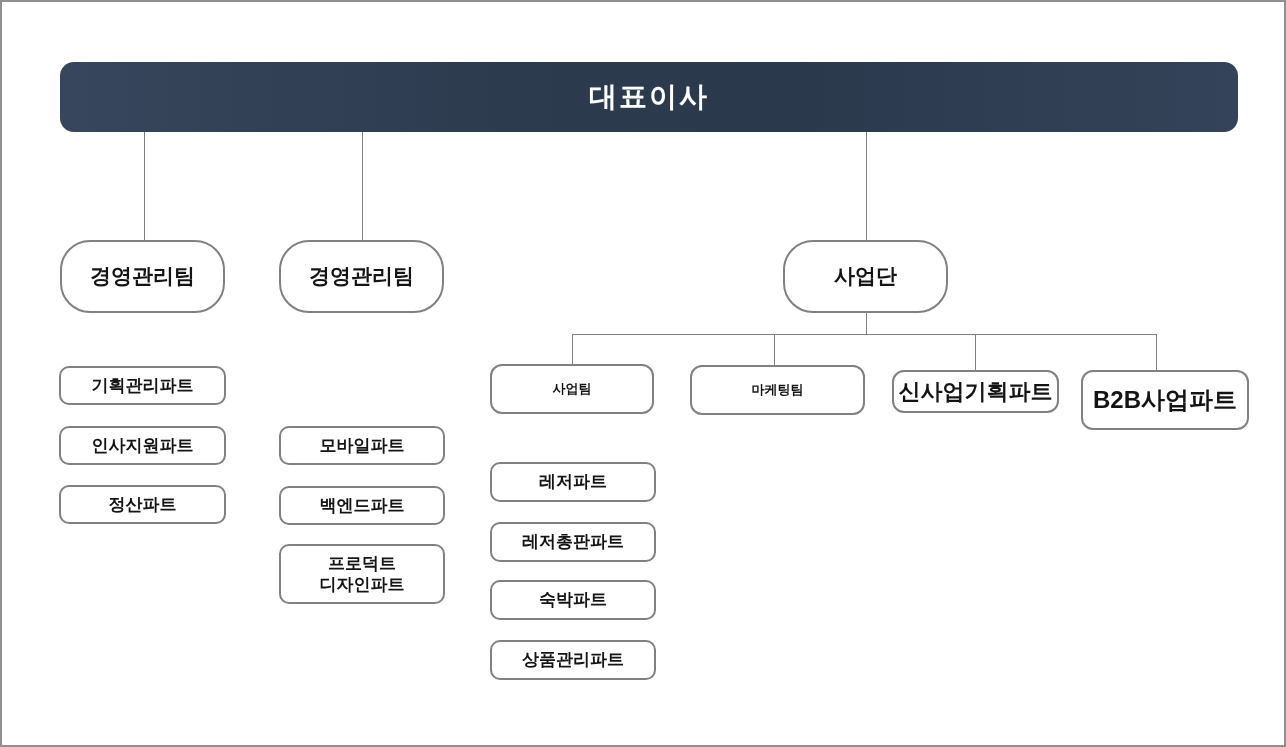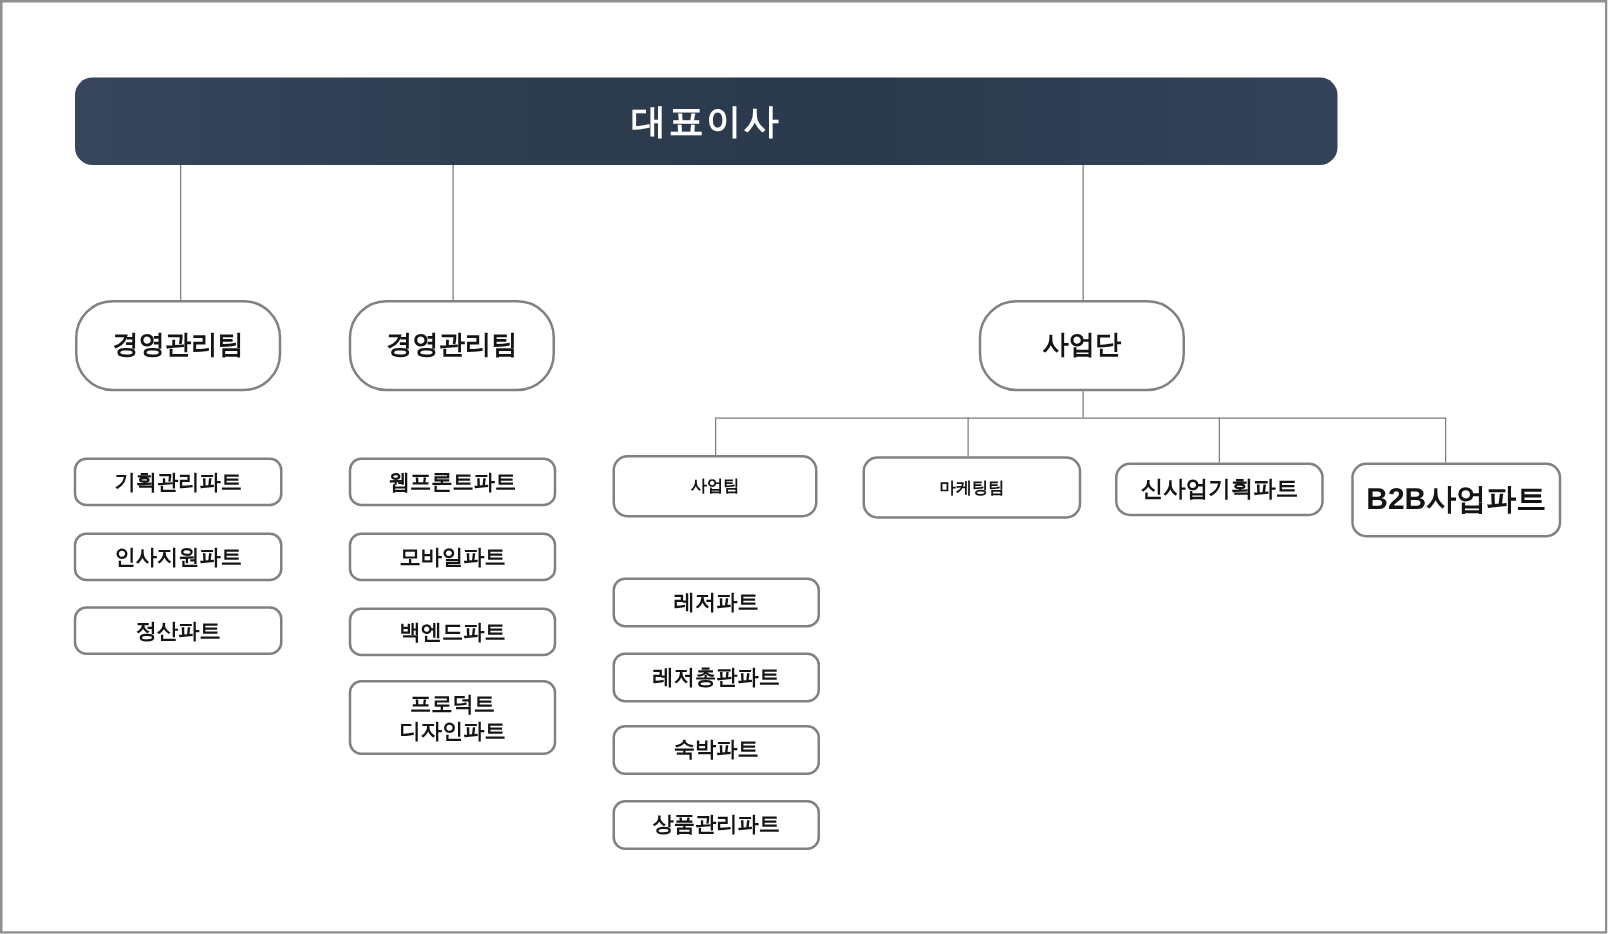--- a/index.html
+++ b/index.html
@@ -11,21 +11,21 @@
     border: 2px solid #909090;
     background: #ffffff;
     font-family: "Liberation Sans", "DejaVu Sans", sans-serif;
     overflow: hidden;
   }
 
   
   .banner {
     position: absolute;
     left: 58px; top: 60px;
-    width: 1010px; height: 70px;
+    width: 1178px; height: 70px;
     border-radius: 14px;
     background: linear-gradient(90deg, #37465c 0%, #2d3b4f 38%, #2b394d 62%, #344359 100%);
     display: flex; align-items: center; justify-content: center;
     color: #ffffff;
     font-size: 28px;
     font-weight: bold;
     letter-spacing: 2px;
   }
 
   
@@ -82,40 +82,37 @@
   <div class="vline" style="left:772px;  top:332px; height:31px;"></div>
   <div class="vline" style="left:973px;  top:332px; height:36px;"></div>
   <div class="vline" style="left:1154px; top:332px; height:36px;"></div>
 
   <div class="node lvl3" style="left:488px;  top:362px; width:164px; height:50px;">
     <span>사업팀</span>
   </div>
   <div class="node lvl3" style="left:688px;  top:363px; width:175px; height:50px;">
     <span>마케팅팀</span>
   </div>
-  <div class="node lvl3" style="left:890px;  top:368px; width:167px; height:43px; font-size:18px;">
+  <div class="node lvl3" style="left:890px;  top:368px; width:167px; height:43px; font-size:22px;">
     <span>신사업기획파트</span>
   </div>
   <div class="node lvl3" style="left:1079px; top:368px; width:168px; height:60px; font-size:24px;">
     <span>B2B사업파트</span>
   </div>
 
   <div class="node part" style="left:57px; top:364px; width:167px; height:39px;">
     <span>기획관리파트</span>
   </div>
   <div class="node part" style="left:57px; top:424px; width:167px; height:39px;">
     <span>인사지원파트</span>
   </div>
   <div class="node part" style="left:57px; top:483px; width:167px; height:39px;">
     <span>정산파트</span>
   </div>
 
-  <div class="node part" style="left:277px; top:364px; width:166px; height:39px;">
-    <span>웹프론트파트</span>
-  </div>
   <div class="node part" style="left:277px; top:424px; width:166px; height:39px;">
     <span>모바일파트</span>
   </div>
   <div class="node part" style="left:277px; top:484px; width:166px; height:39px;">
     <span>백엔드파트</span>
   </div>
   <div class="node part" style="left:277px; top:542px; width:166px; height:60px;">
     <span>프로덕트
 디자인파트</span>
   </div>

